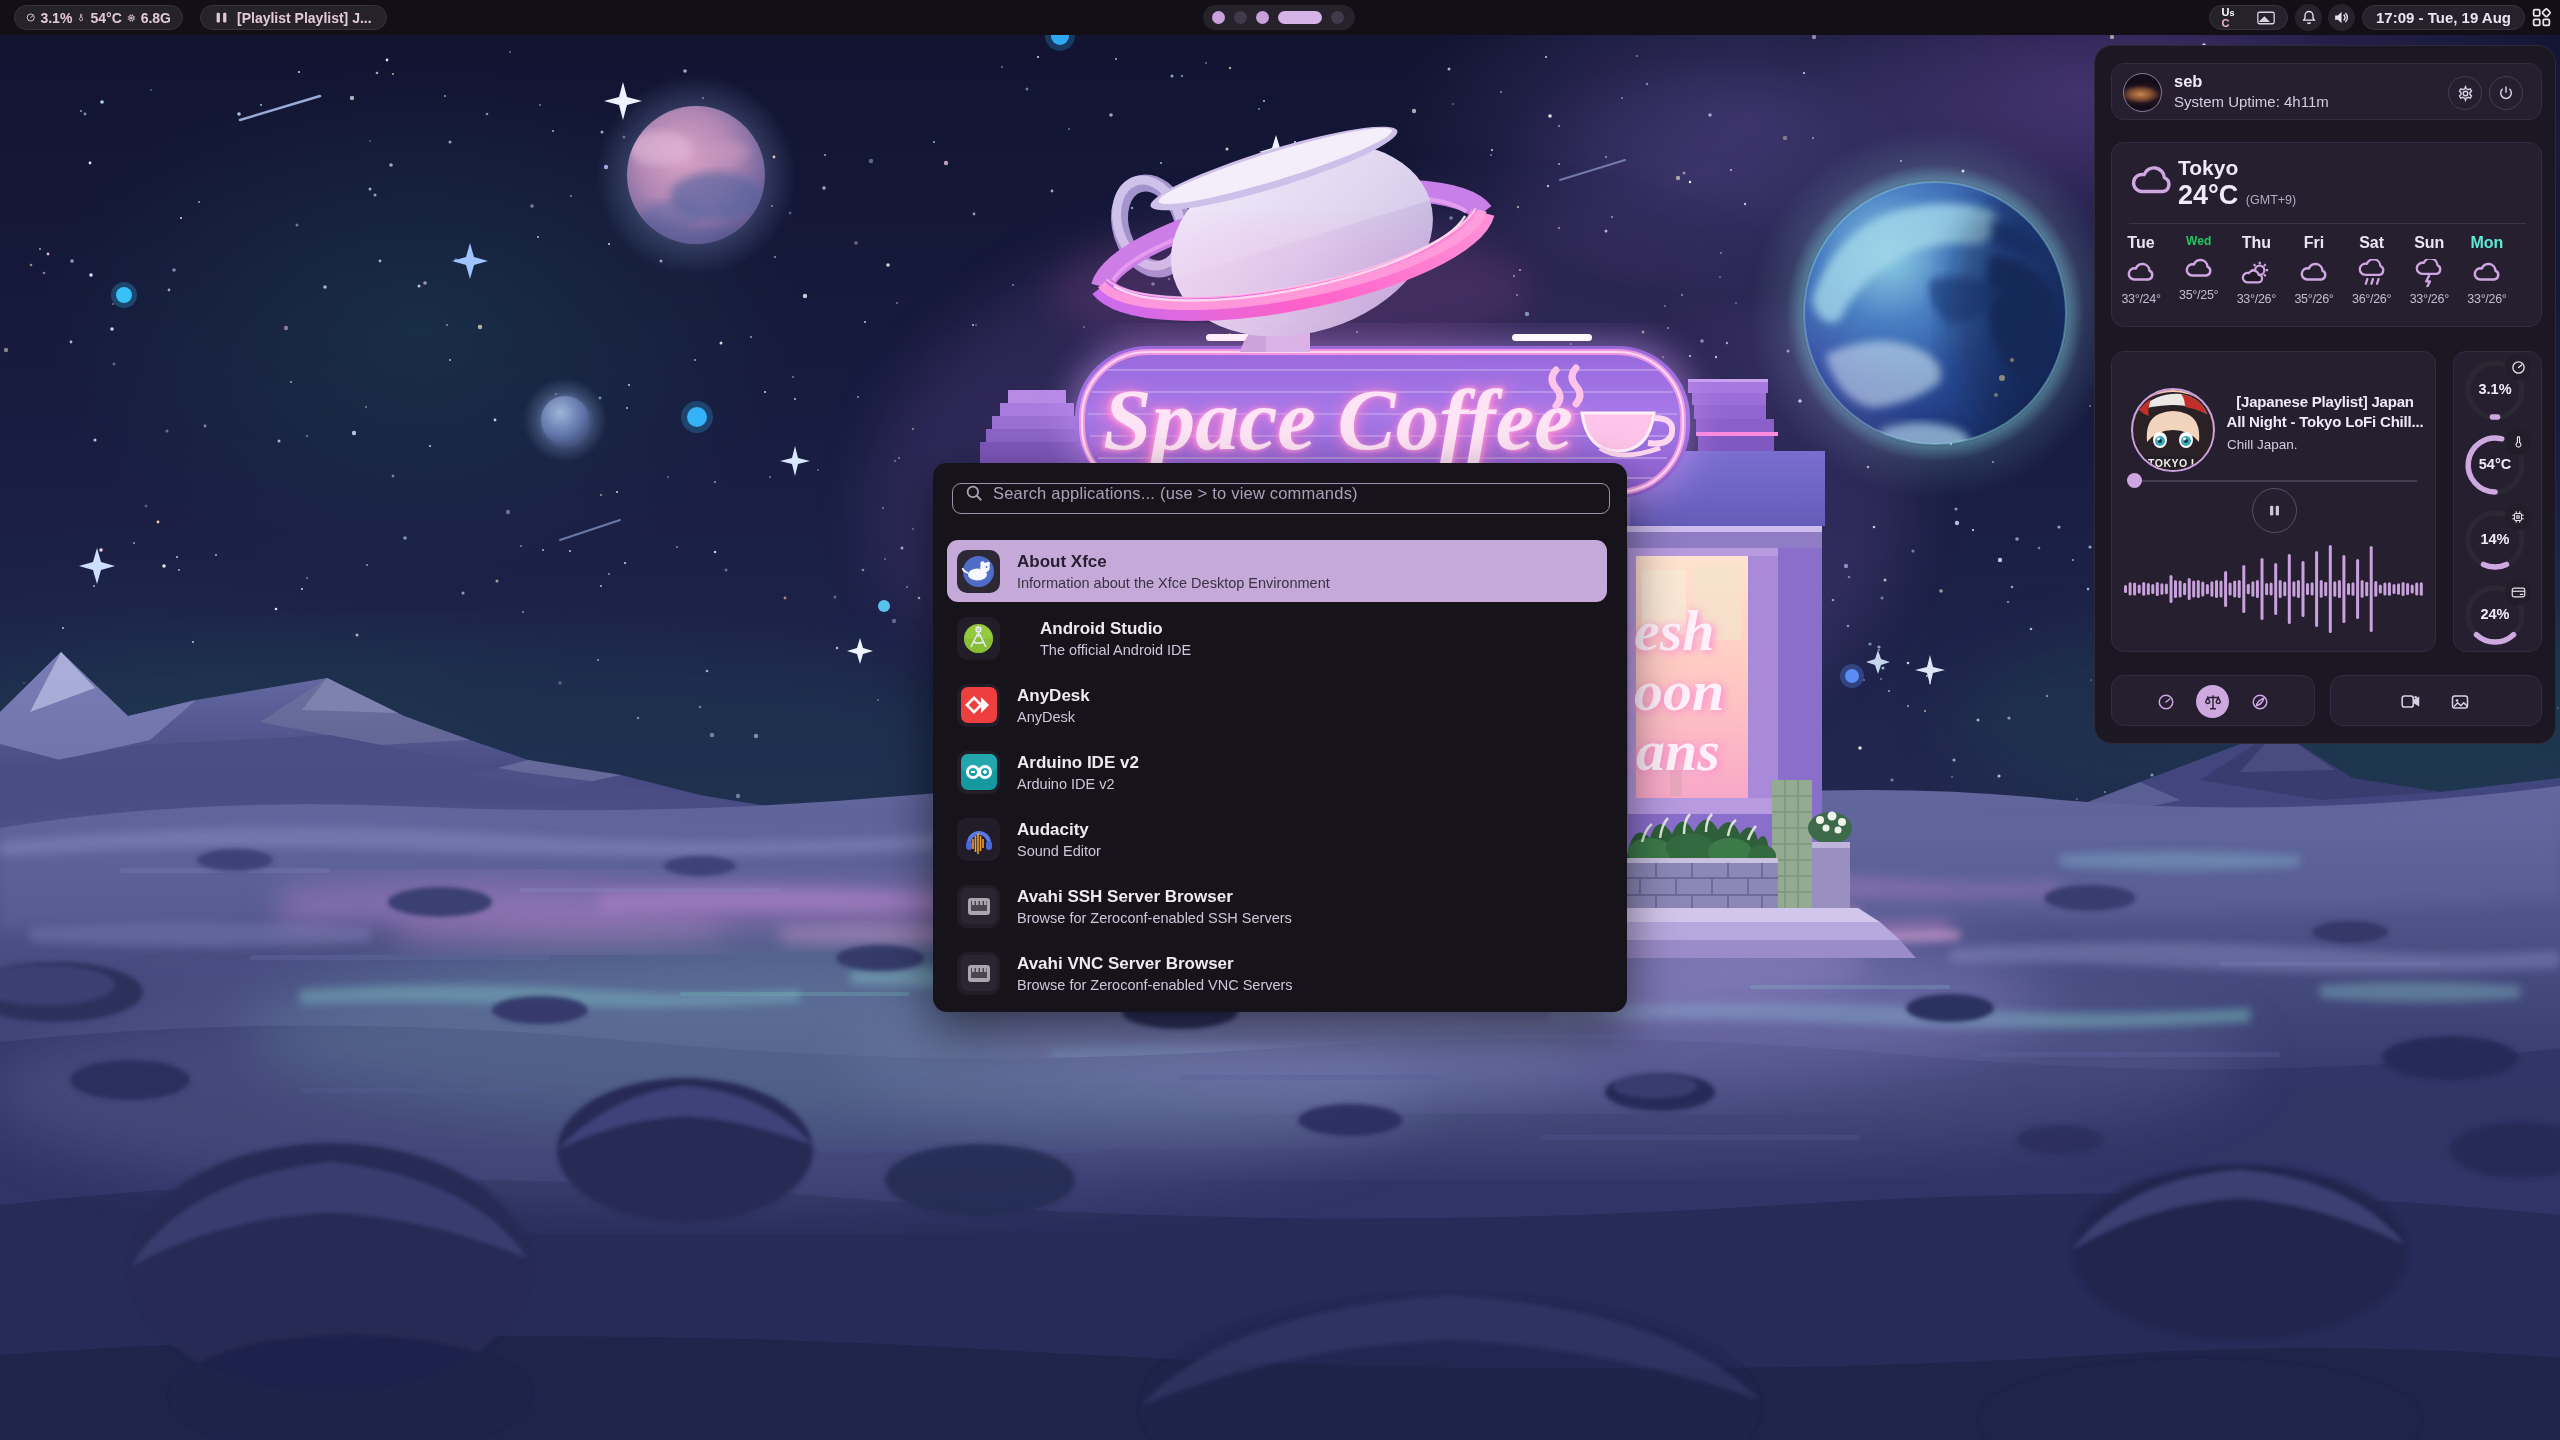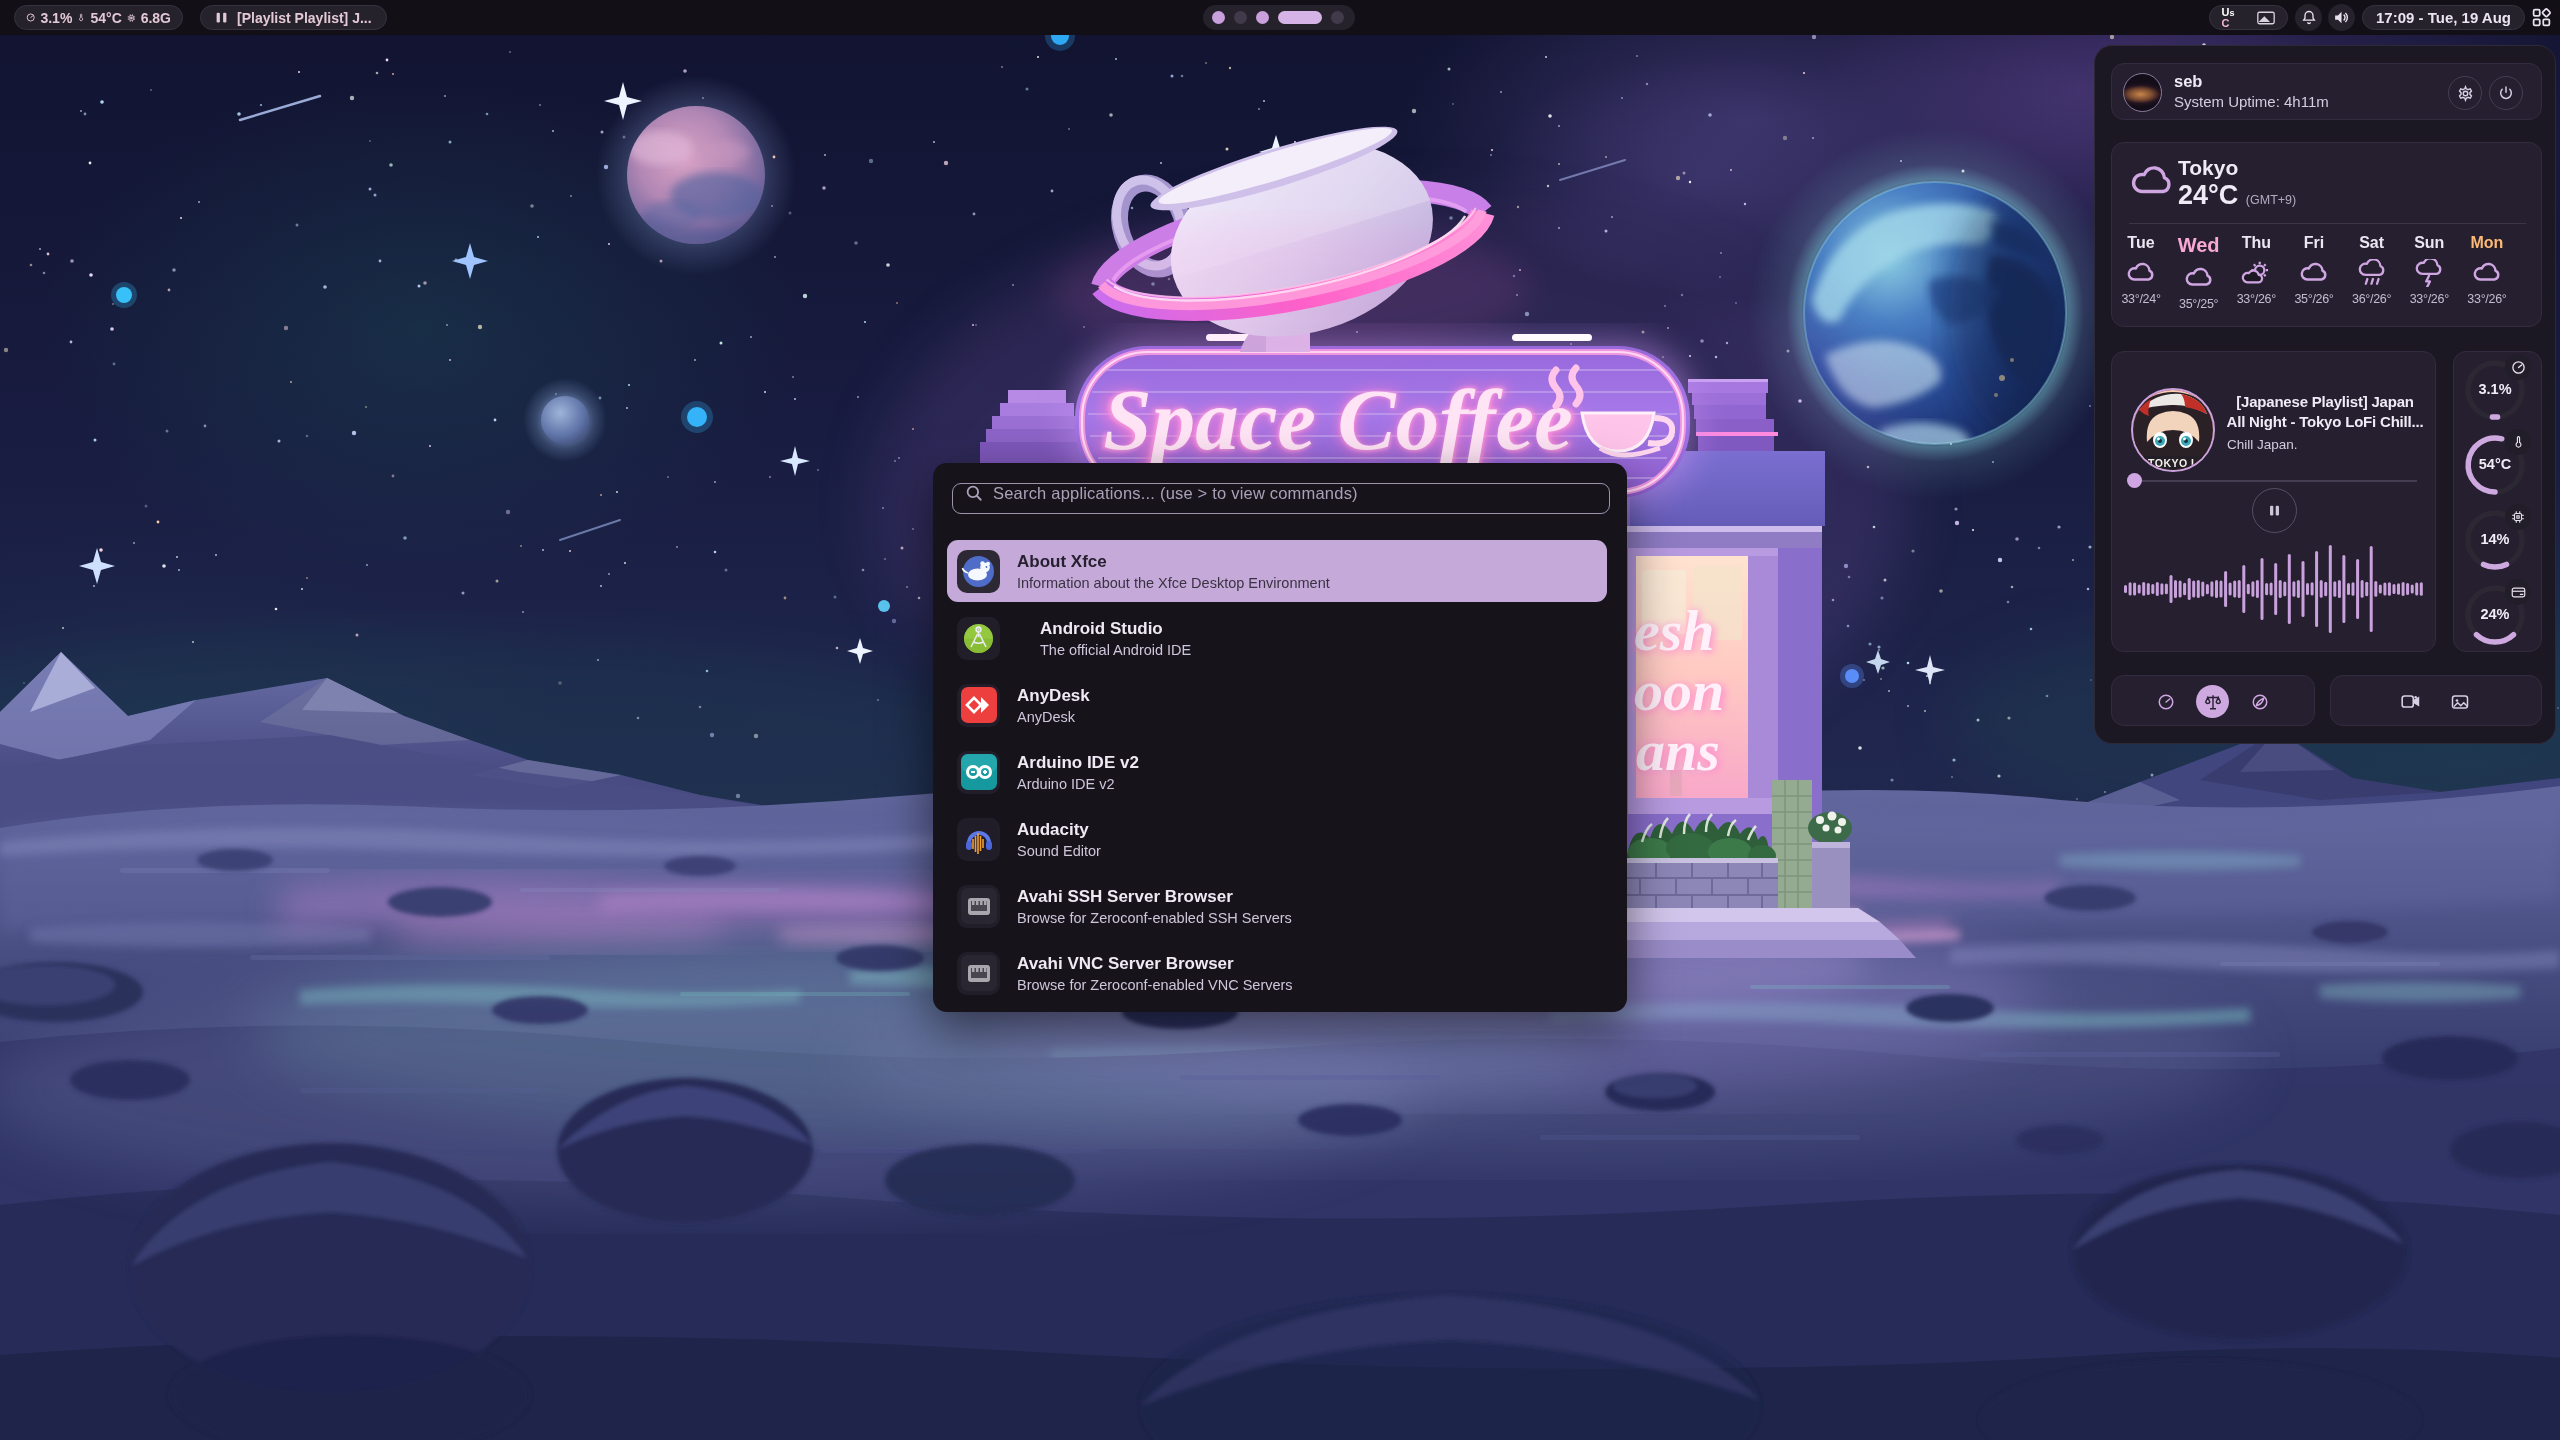--- a/index.html
+++ b/index.html
@@ -1312,21 +1312,21 @@
       <div style="width:52px; text-align:center;">
       <div style="font-size:16px; font-weight:bold; color:#ece6f2;">Tue</div>
       <div style="height:38px; display:flex; align-items:center; justify-content:center; margin-top:2px;">
               <svg width="30" height="24" viewBox="0 0 32 24" fill="none" stroke="#cfa6e2" stroke-width="2.6" stroke-linejoin="round">
                 <path d="M9 19 a6 6 0 1 1 1.5 -11.8 A7.5 7.5 0 0 1 25 9.5 a5 5 0 0 1 -1 9.5 z"></path>
               </svg>
             </div>
       <div style="font-size:12.5px; color:#c4bccf; margin-top:0px; letter-spacing:-0.3px;">33°/24°</div>
     </div>
           <div style="width:52px; text-align:center;">
-      <div style="font-size:20px; font-weight:bold; color:#f9a8d4;">Wed</div>
+      <div style="font-size:12px; font-weight:bold; color:#22c55e;">Wed</div>
       <div style="height:38px; display:flex; align-items:center; justify-content:center; margin-top:2px;">
               <svg width="30" height="24" viewBox="0 0 32 24" fill="none" stroke="#cfa6e2" stroke-width="2.6" stroke-linejoin="round">
                 <path d="M9 19 a6 6 0 1 1 1.5 -11.8 A7.5 7.5 0 0 1 25 9.5 a5 5 0 0 1 -1 9.5 z"></path>
               </svg>
             </div>
       <div style="font-size:12.5px; color:#c4bccf; margin-top:0px; letter-spacing:-0.3px;">35°/25°</div>
     </div>
           <div style="width:52px; text-align:center;">
       <div style="font-size:16px; font-weight:bold; color:#ece6f2;">Thu</div>
       <div style="height:38px; display:flex; align-items:center; justify-content:center; margin-top:2px;">
@@ -1361,21 +1361,21 @@
       <div style="font-size:16px; font-weight:bold; color:#ece6f2;">Sun</div>
       <div style="height:38px; display:flex; align-items:center; justify-content:center; margin-top:2px;">
               <svg width="30" height="28" viewBox="0 0 32 30" fill="none" stroke="#cfa6e2" stroke-width="2.5" stroke-linejoin="round">
                 <path d="M9 16 a6 6 0 1 1 1.5 -11.8 A7.5 7.5 0 0 1 25 6.5 a5 5 0 0 1 -1 9.5 z"></path>
                 <path d="M16 18 l-3 6 h4 l-3 6" stroke-linecap="round"></path>
               </svg>
             </div>
       <div style="font-size:12.5px; color:#c4bccf; margin-top:0px; letter-spacing:-0.3px;">33°/26°</div>
     </div>
           <div style="width:52px; text-align:center;">
-      <div style="font-size:16px; font-weight:bold; color:#fdba74;">Mon</div>
+      <div style="font-size:16px; font-weight:bold; color:#5eead4;">Mon</div>
       <div style="height:38px; display:flex; align-items:center; justify-content:center; margin-top:2px;">
               <svg width="30" height="24" viewBox="0 0 32 24" fill="none" stroke="#cfa6e2" stroke-width="2.6" stroke-linejoin="round">
                 <path d="M9 19 a6 6 0 1 1 1.5 -11.8 A7.5 7.5 0 0 1 25 9.5 a5 5 0 0 1 -1 9.5 z"></path>
               </svg>
             </div>
       <div style="font-size:12.5px; color:#c4bccf; margin-top:0px; letter-spacing:-0.3px;">33°/26°</div>
     </div>
     </div>
   </div>
 

